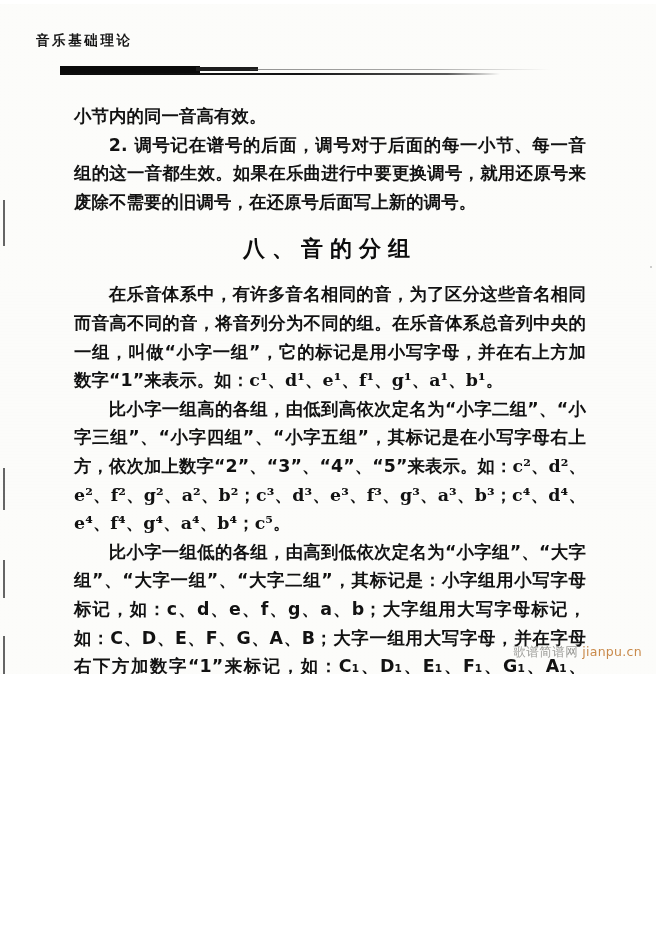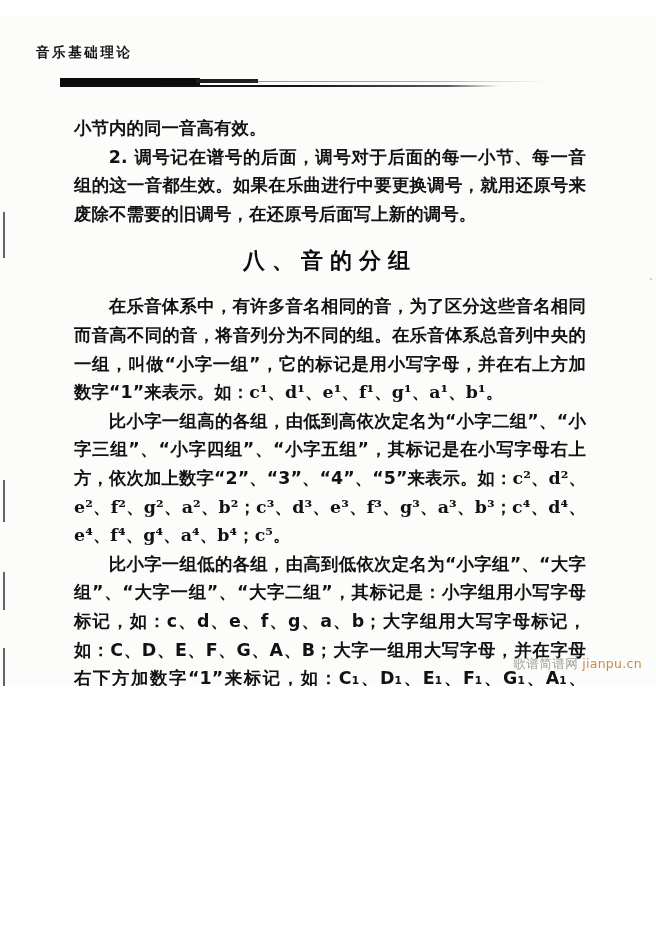--- a/index.html
+++ b/index.html
@@ -6,21 +6,21 @@
   html, body {
     margin: 0;
     padding: 0;
     background: #ffffff;
   }
 
   #page {
     position: relative;
     width: 656px;
     height: 670px;
-    margin: 16px auto;
+    margin: 4px auto;
     background: #fcfcfa;
     overflow: hidden;
     font-family: "DejaVu Serif", "Liberation Serif", serif;
     color: #121212;
   }
 
   
   #page::before {
     content: "";
     position: absolute;

